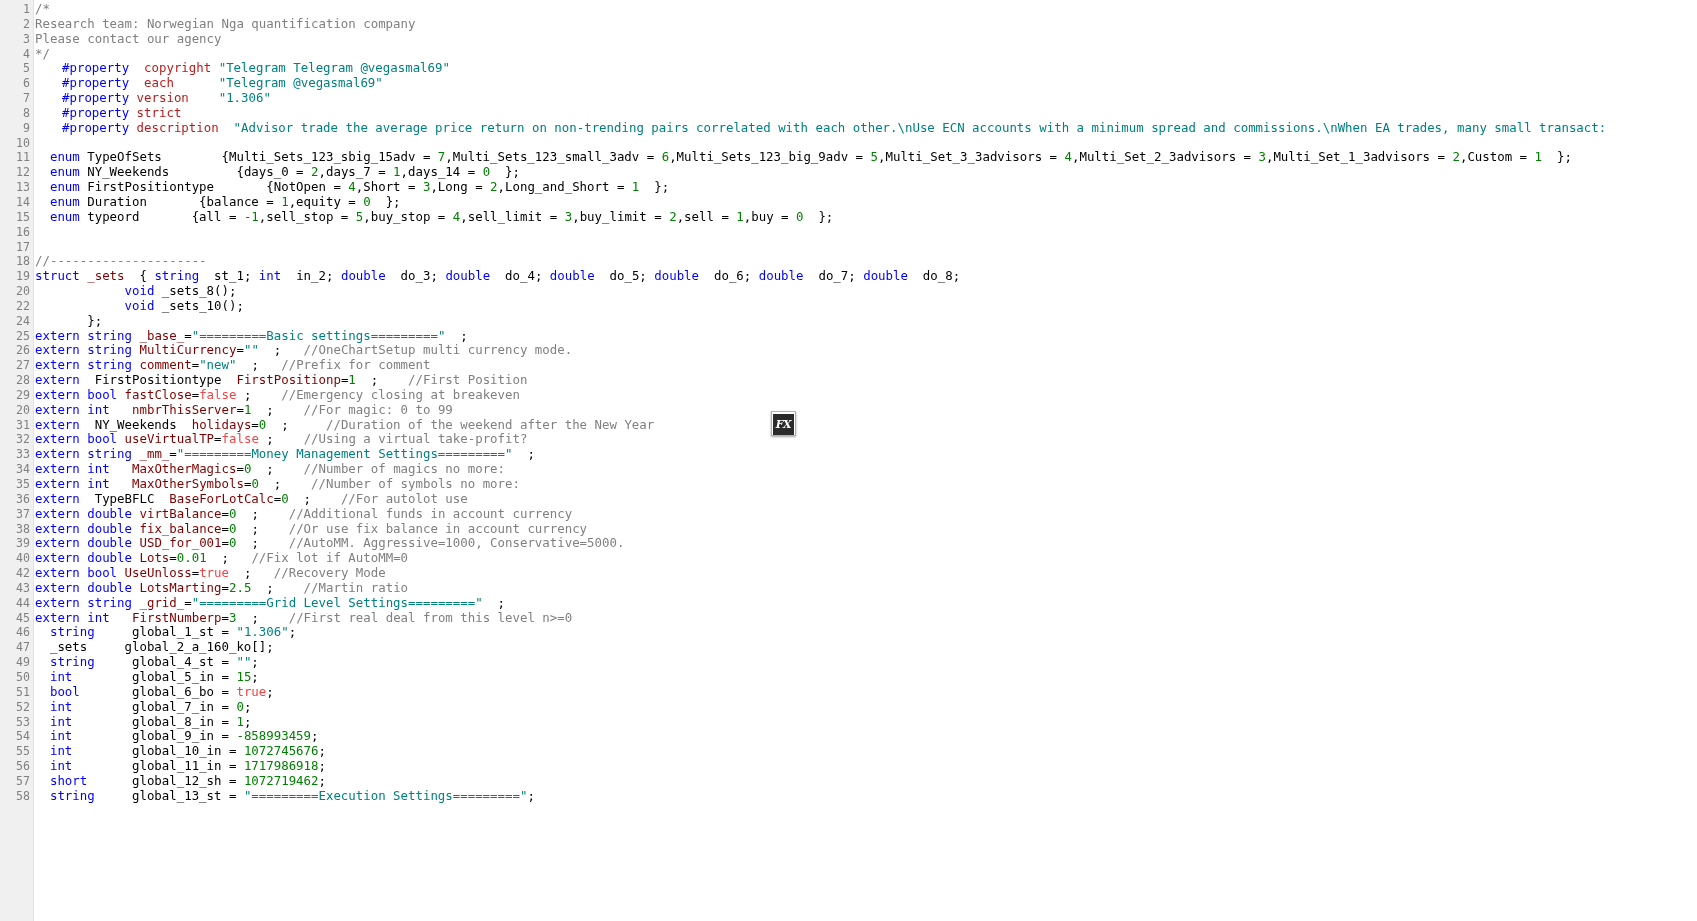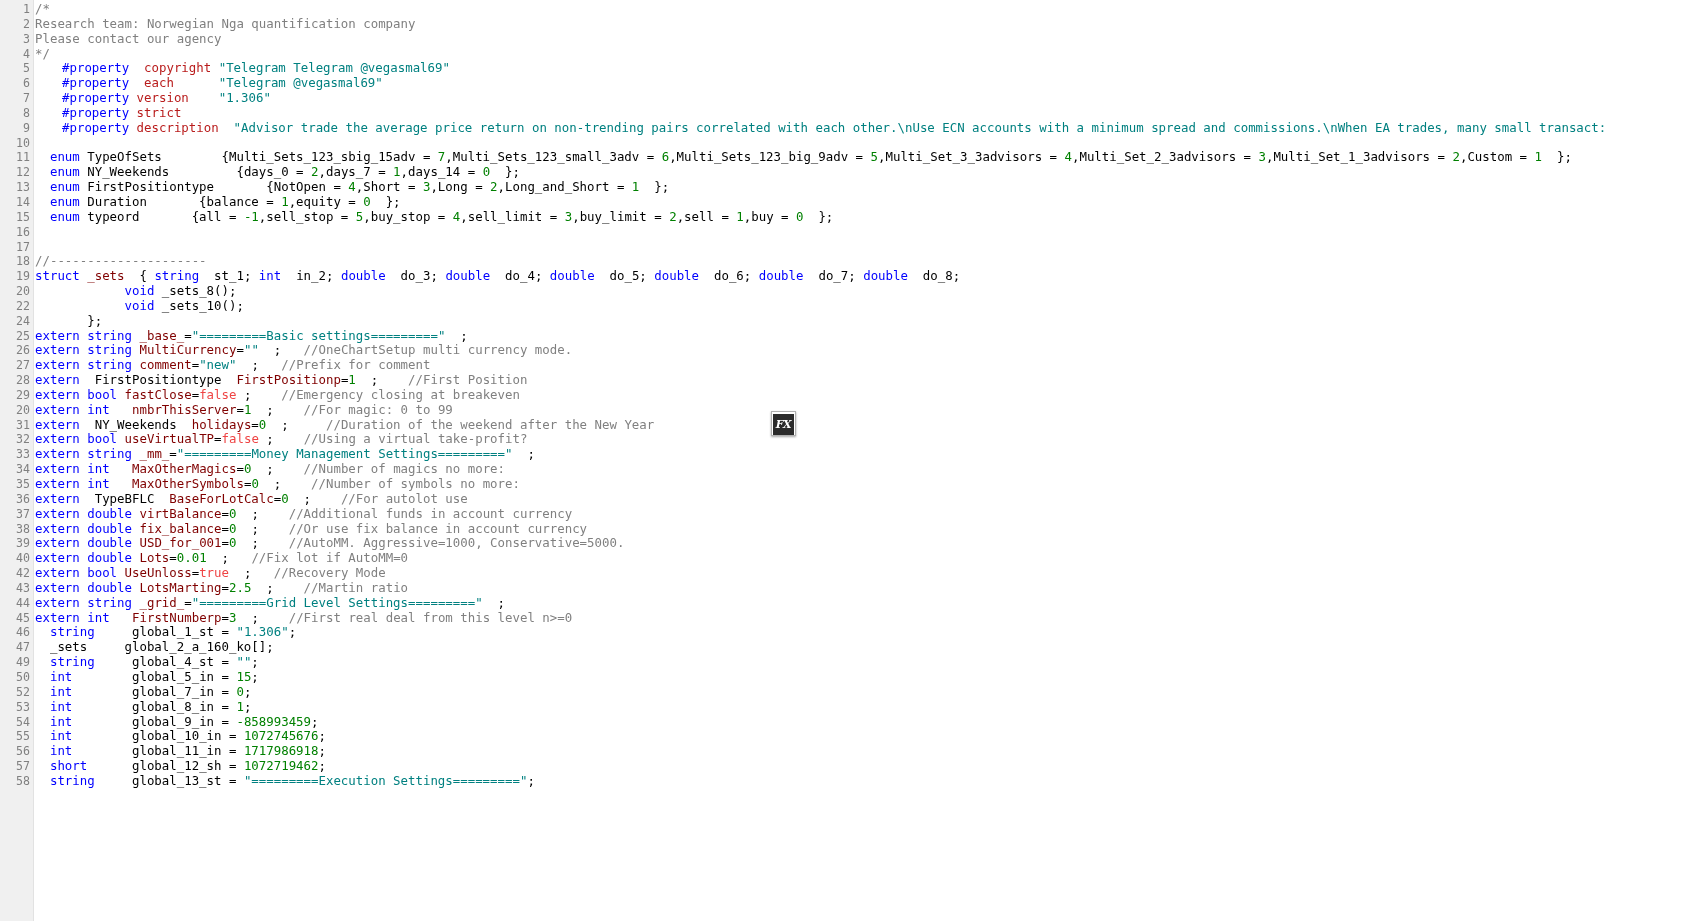--- a/index.html
+++ b/index.html
@@ -135,20 +135,21 @@
       <div class="line"><span class="ln">39</span><span class="code"><span class="kw">extern</span><span class="plain"> </span><span class="kw">double</span><span class="plain"> </span><span class="ident">USD_for_001</span><span class="plain">=</span><span class="num">0</span><span class="plain">  ;    </span><span class="cmt">//AutoMM. Aggressive=1000, Conservative=5000.</span></span></div>
       <div class="line"><span class="ln">40</span><span class="code"><span class="kw">extern</span><span class="plain"> </span><span class="kw">double</span><span class="plain"> </span><span class="ident">Lots</span><span class="plain">=</span><span class="num">0.01</span><span class="plain">  ;   </span><span class="cmt">//Fix lot if AutoMM=0</span></span></div>
       <div class="line"><span class="ln">42</span><span class="code"><span class="kw">extern</span><span class="plain"> </span><span class="kw">bool</span><span class="plain"> </span><span class="ident">UseUnloss</span><span class="plain">=</span><span class="bool">true</span><span class="plain">  ;   </span><span class="cmt">//Recovery Mode</span></span></div>
       <div class="line"><span class="ln">43</span><span class="code"><span class="kw">extern</span><span class="plain"> </span><span class="kw">double</span><span class="plain"> </span><span class="ident">LotsMarting</span><span class="plain">=</span><span class="num">2.5</span><span class="plain">  ;    </span><span class="cmt">//Martin ratio</span></span></div>
       <div class="line"><span class="ln">44</span><span class="code"><span class="kw">extern</span><span class="plain"> </span><span class="kw">string</span><span class="plain"> </span><span class="ident">_grid_</span><span class="plain">=</span><span class="str">"=========Grid Level Settings========="</span><span class="plain">  ;</span></span></div>
       <div class="line"><span class="ln">45</span><span class="code"><span class="kw">extern</span><span class="plain"> </span><span class="kw">int</span><span class="plain">   </span><span class="ident">FirstNumberp</span><span class="plain">=</span><span class="num">3</span><span class="plain">  ;    </span><span class="cmt">//First real deal from this level n&gt;=0</span></span></div>
       <div class="line"><span class="ln">46</span><span class="code"><span class="plain">  </span><span class="kw">string</span><span class="plain">     global_1_st = </span><span class="str">"1.306"</span><span class="plain">;</span></span></div>
       <div class="line"><span class="ln">47</span><span class="code"><span class="plain">  _sets</span><span class="plain">     global_2_a_160_ko[];</span></span></div>
       <div class="line"><span class="ln">49</span><span class="code"><span class="plain">  </span><span class="kw">string</span><span class="plain">     global_4_st = </span><span class="str">""</span><span class="plain">;</span></span></div>
       <div class="line"><span class="ln">50</span><span class="code"><span class="plain">  </span><span class="kw">int</span><span class="plain">        global_5_in = </span><span class="num">15</span><span class="plain">;</span></span></div>
+      <div class="line"><span class="ln">51</span><span class="code"><span class="plain">  </span><span class="kw">bool</span><span class="plain">       global_6_bo = </span><span class="bool">true</span><span class="plain">;</span></span></div>
       <div class="line"><span class="ln">52</span><span class="code"><span class="plain">  </span><span class="kw">int</span><span class="plain">        global_7_in = </span><span class="num">0</span><span class="plain">;</span></span></div>
       <div class="line"><span class="ln">53</span><span class="code"><span class="plain">  </span><span class="kw">int</span><span class="plain">        global_8_in = </span><span class="num">1</span><span class="plain">;</span></span></div>
       <div class="line"><span class="ln">54</span><span class="code"><span class="plain">  </span><span class="kw">int</span><span class="plain">        global_9_in = </span><span class="num">-858993459</span><span class="plain">;</span></span></div>
       <div class="line"><span class="ln">55</span><span class="code"><span class="plain">  </span><span class="kw">int</span><span class="plain">        global_10_in = </span><span class="num">1072745676</span><span class="plain">;</span></span></div>
       <div class="line"><span class="ln">56</span><span class="code"><span class="plain">  </span><span class="kw">int</span><span class="plain">        global_11_in = </span><span class="num">1717986918</span><span class="plain">;</span></span></div>
       <div class="line"><span class="ln">57</span><span class="code"><span class="plain">  </span><span class="kw">short</span><span class="plain">      global_12_sh = </span><span class="num">1072719462</span><span class="plain">;</span></span></div>
       <div class="line"><span class="ln">58</span><span class="code"><span class="plain">  </span><span class="kw">string</span><span class="plain">     global_13_st = </span><span class="str">"=========Execution Settings========="</span><span class="plain">;</span></span></div>
     </div>
 
   <div id="fx-badge">

